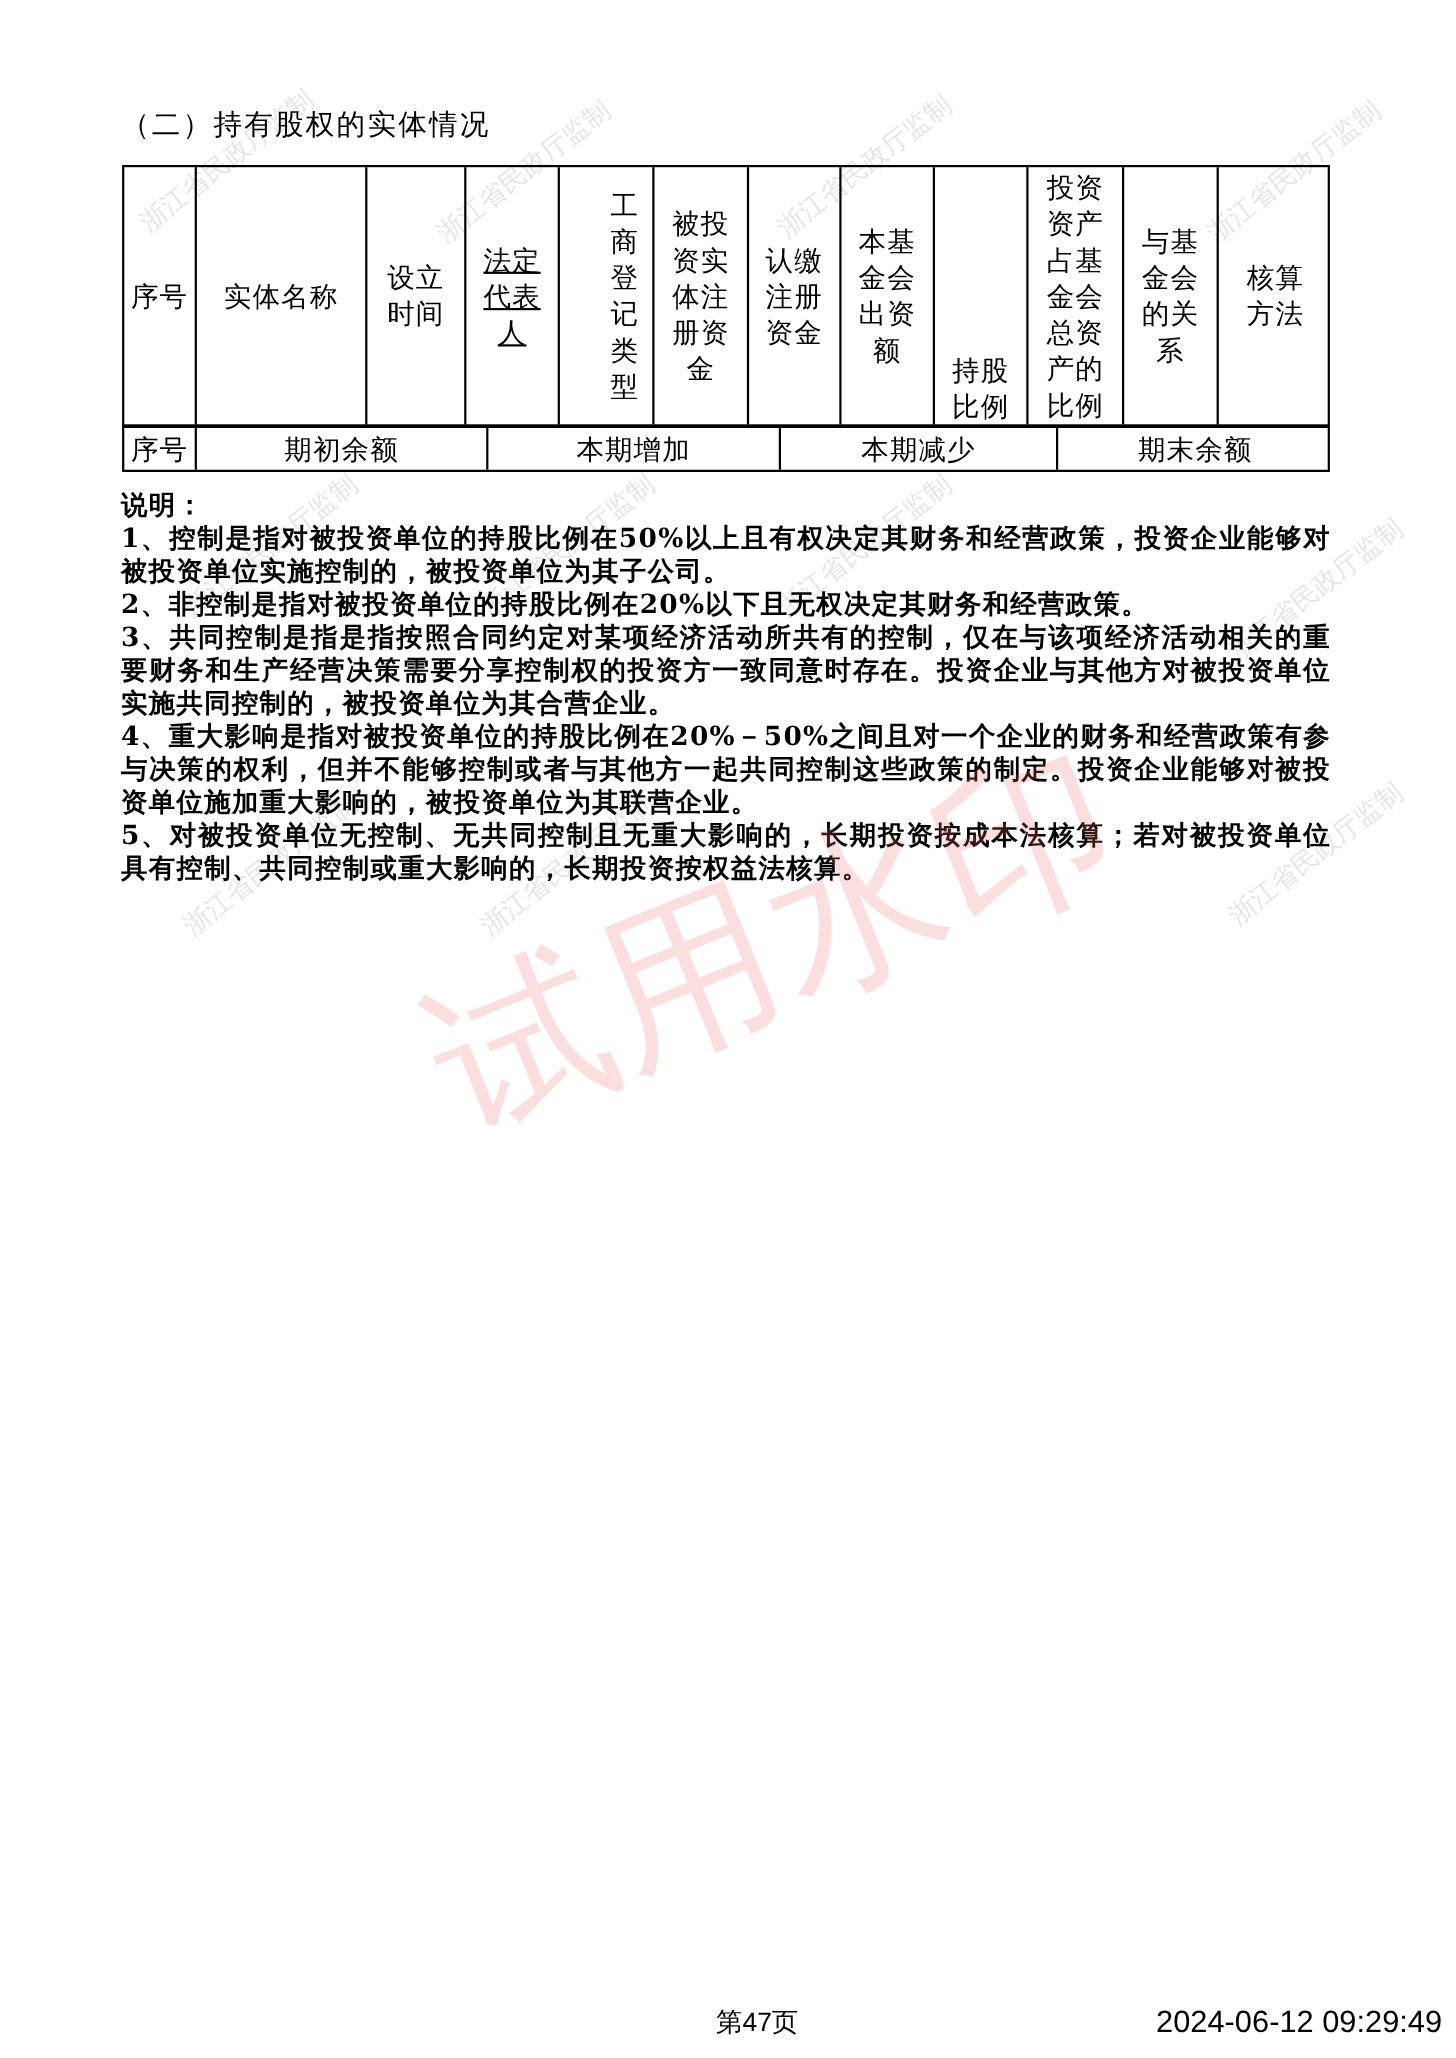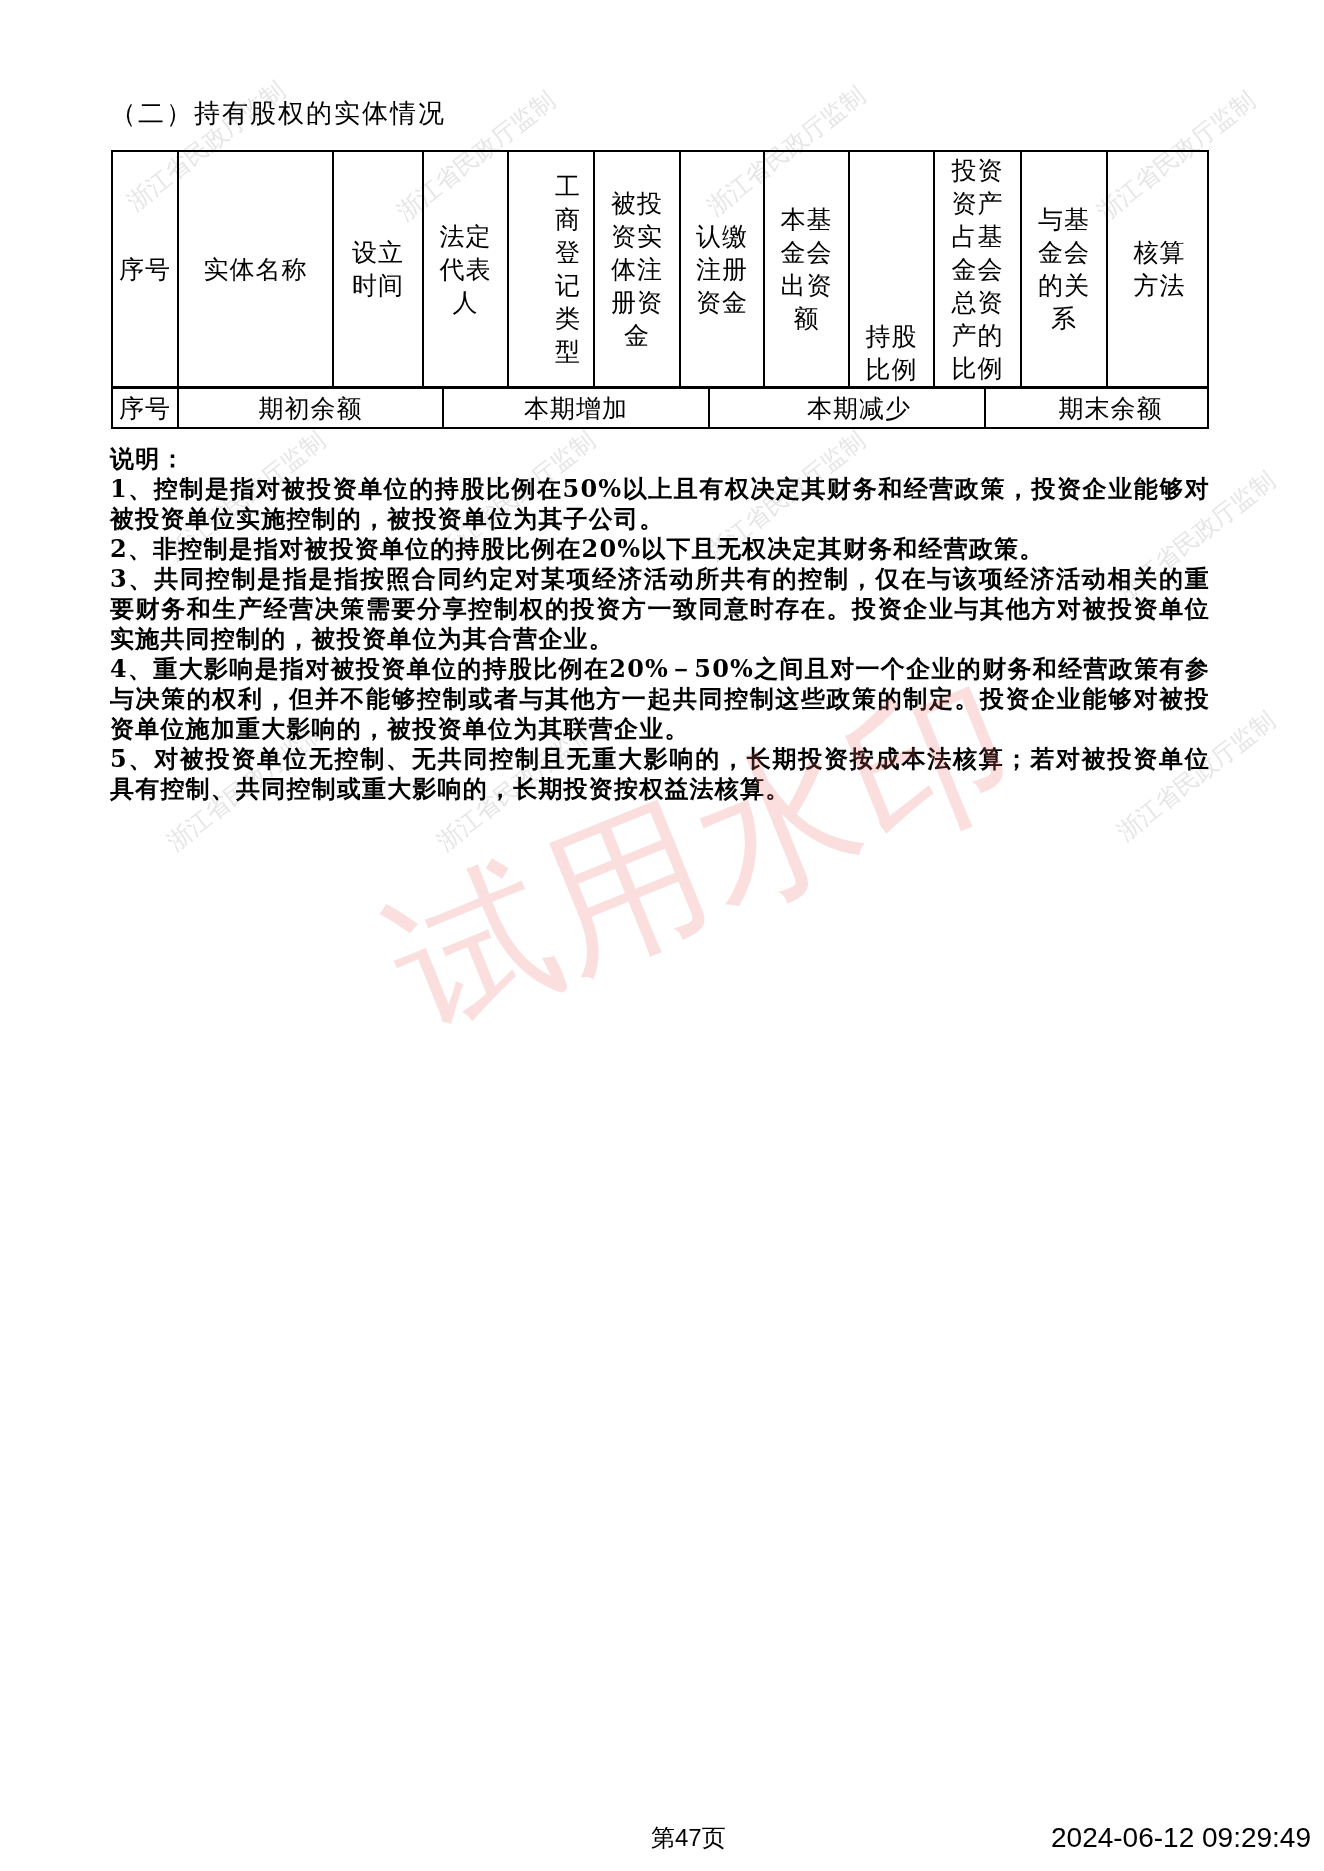--- a/index.html
+++ b/index.html
@@ -160,21 +160,21 @@
   <div class="grid" id="header-grid">
       <div class="col wide" style="width: 66px; flex: 0 0 66px;">
         <span class="txt">序号</span>
       </div>
       <div class="col wide" style="width: 155px; flex: 0 0 155px;">
         <span class="txt">实体名称</span>
       </div>
       <div class="col narrow" style="width: 90px; flex: 0 0 90px; justify-content: center;">
         <span class="txt">设立时间</span>
       </div>
-      <div class="col narrow" style="width: 85px; flex: 0 0 85px;">
+      <div class="col narrow" style="width: 85px; flex: 0 0 85px; text-decoration: underline;">
         <span class="txt">法定代表人</span>
       </div>
       <div class="col narrow" style="width: 86px; flex: 0 0 86px; padding-left: 34px;">
         <span class="txt">工商登记类型</span>
       </div>
       <div class="col narrow" style="width: 86px; flex: 0 0 86px;">
         <span class="txt">被投资实体注册资金</span>
       </div>
       <div class="col narrow" style="width: 84px; flex: 0 0 84px;">
         <span class="txt">认缴注册资金</span>
@@ -193,21 +193,21 @@
       </div>
       <div class="col narrow" style="width: 103px; flex: 0 0 103px;">
         <span class="txt">核算方法</span>
       </div>
     </div>
 
   <div class="row2" id="summary-row">
       <div class="cell" style="width: 66px; flex: 0 0 66px;">序号</div>
       <div class="cell" style="width: 265px; flex: 0 0 265px;">期初余额</div>
       <div class="cell" style="width: 266px; flex: 0 0 266px;">本期增加</div>
-      <div class="cell" style="width: 252px; flex: 0 0 252px; margin-left: 24px;">本期减少</div>
+      <div class="cell" style="width: 252px; flex: 0 0 252px;">本期减少</div>
       <div class="cell" style="width: 249px; flex: 0 0 249px;">期末余额</div>
     </div>
 
   <div class="notes">
     <span class="label">说明：</span>
     <p>1、控制是指对被投资单位的持股比例在50%以上且有权决定其财务和经营政策，投资企业能够对被投资单位实施控制的，被投资单位为其子公司。</p>
     <p>2、非控制是指对被投资单位的持股比例在20%以下且无权决定其财务和经营政策。</p>
     <p>3、共同控制是指是指按照合同约定对某项经济活动所共有的控制，仅在与该项经济活动相关的重要财务和生产经营决策需要分享控制权的投资方一致同意时存在。投资企业与其他方对被投资单位实施共同控制的，被投资单位为其合营企业。</p>
     <p>4、重大影响是指对被投资单位的持股比例在20%－50%之间且对一个企业的财务和经营政策有参与决策的权利，但并不能够控制或者与其他方一起共同控制这些政策的制定。投资企业能够对被投资单位施加重大影响的，被投资单位为其联营企业。</p>
     <p>5、对被投资单位无控制、无共同控制且无重大影响的，长期投资按成本法核算；若对被投资单位具有控制、共同控制或重大影响的，长期投资按权益法核算。</p>

